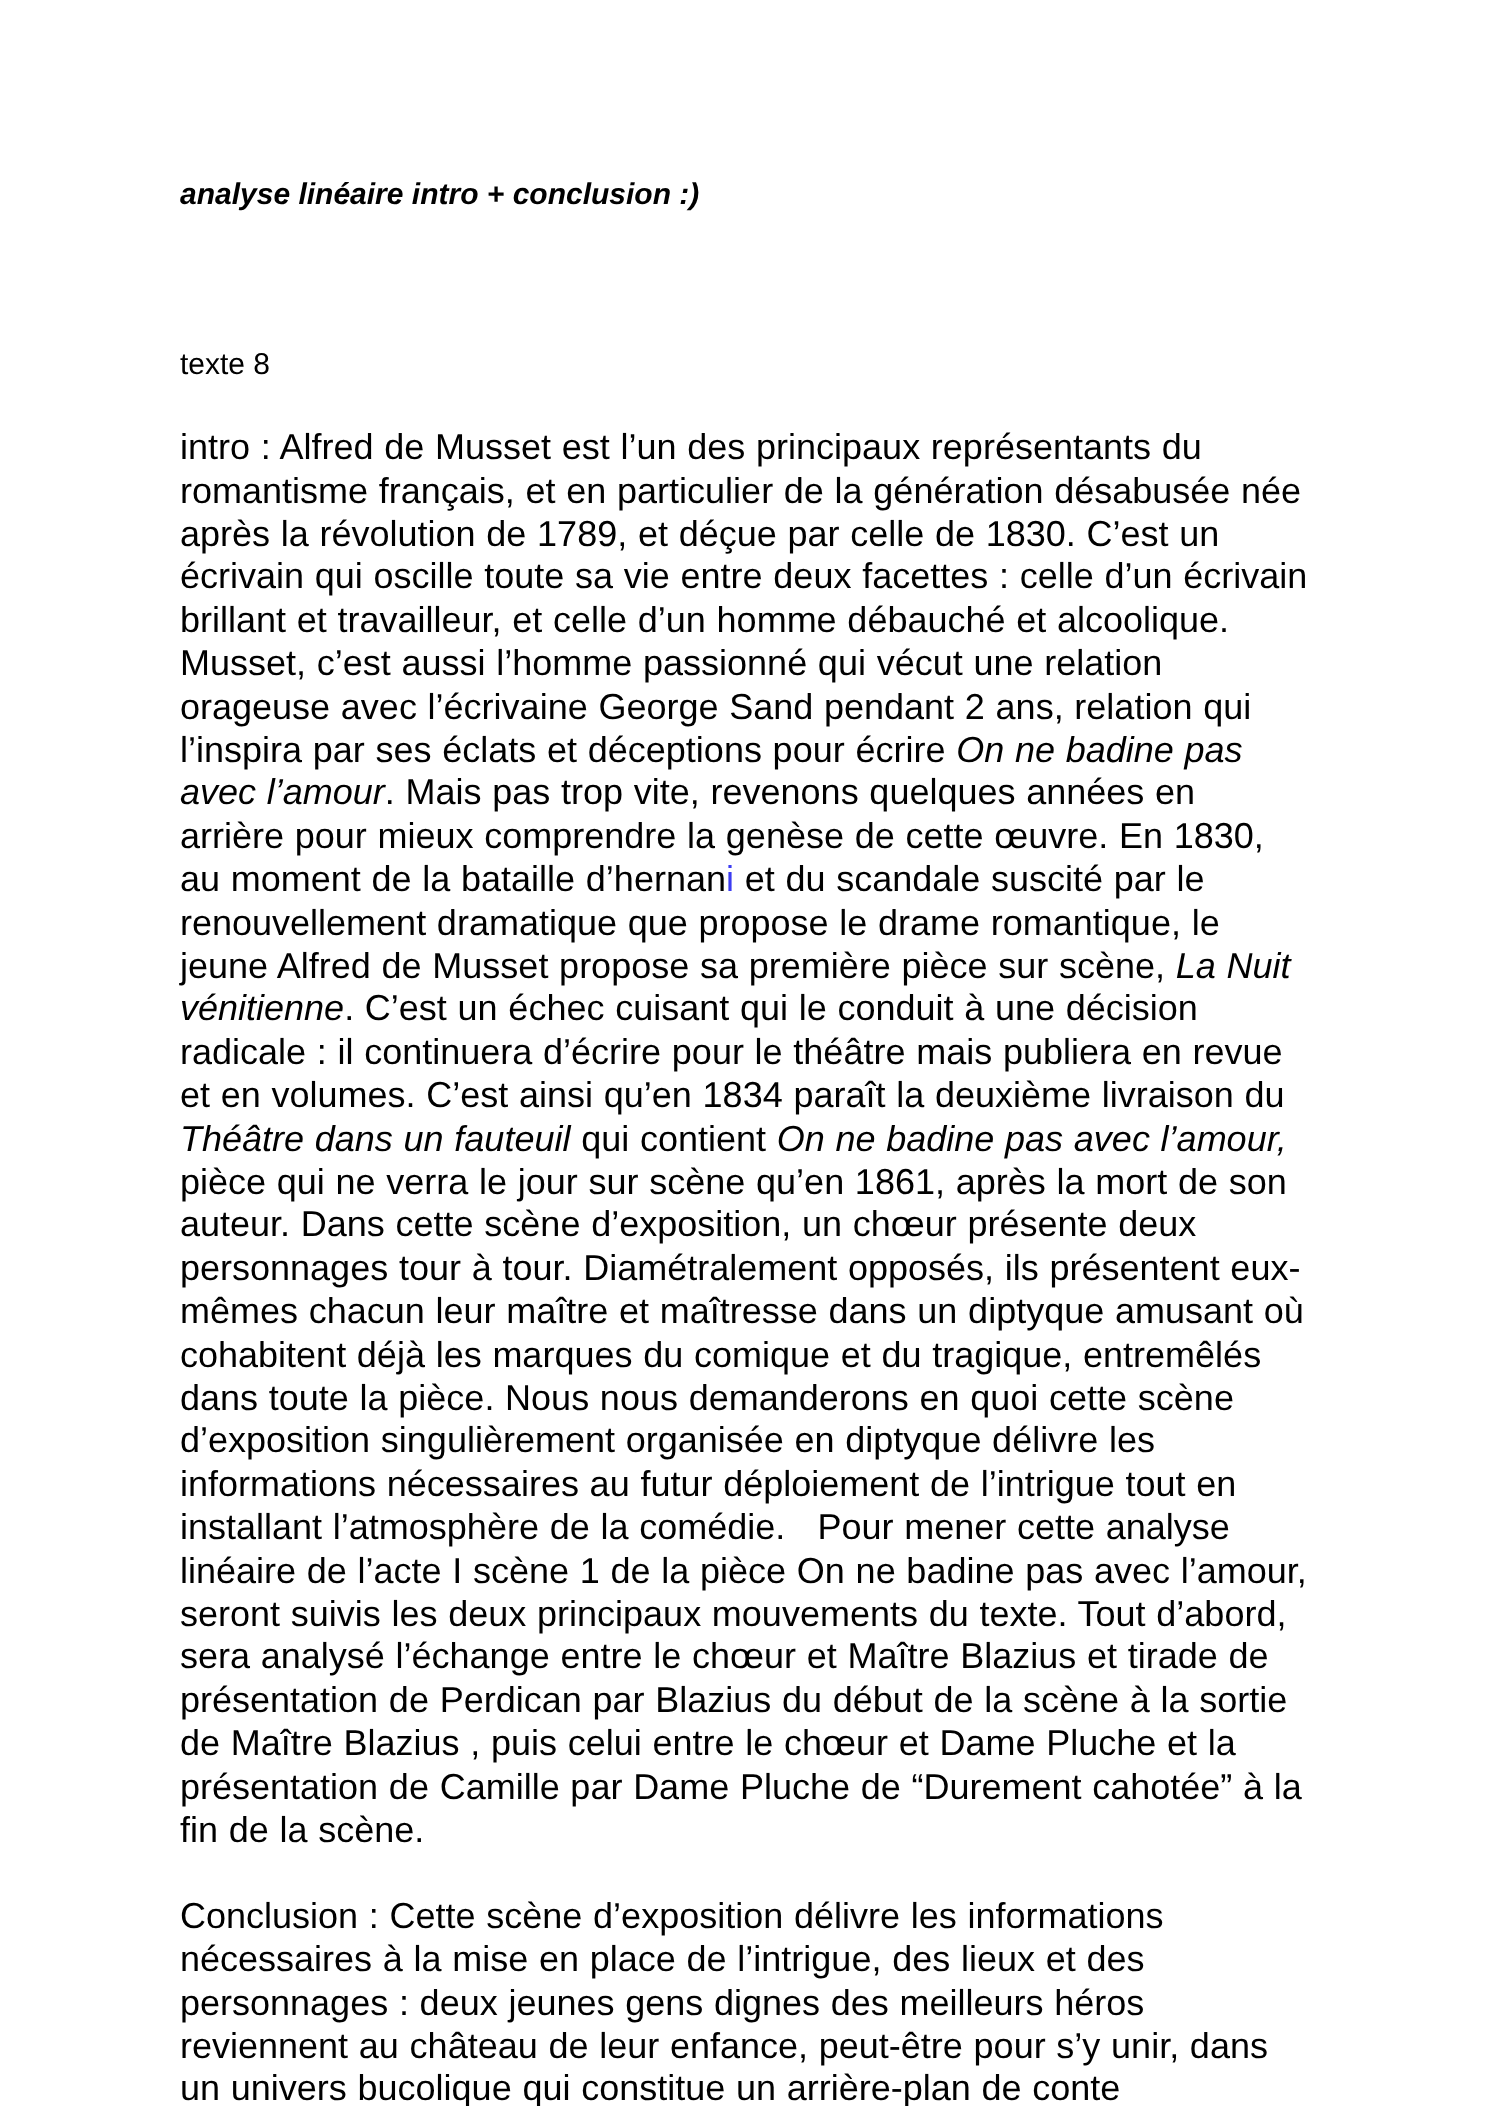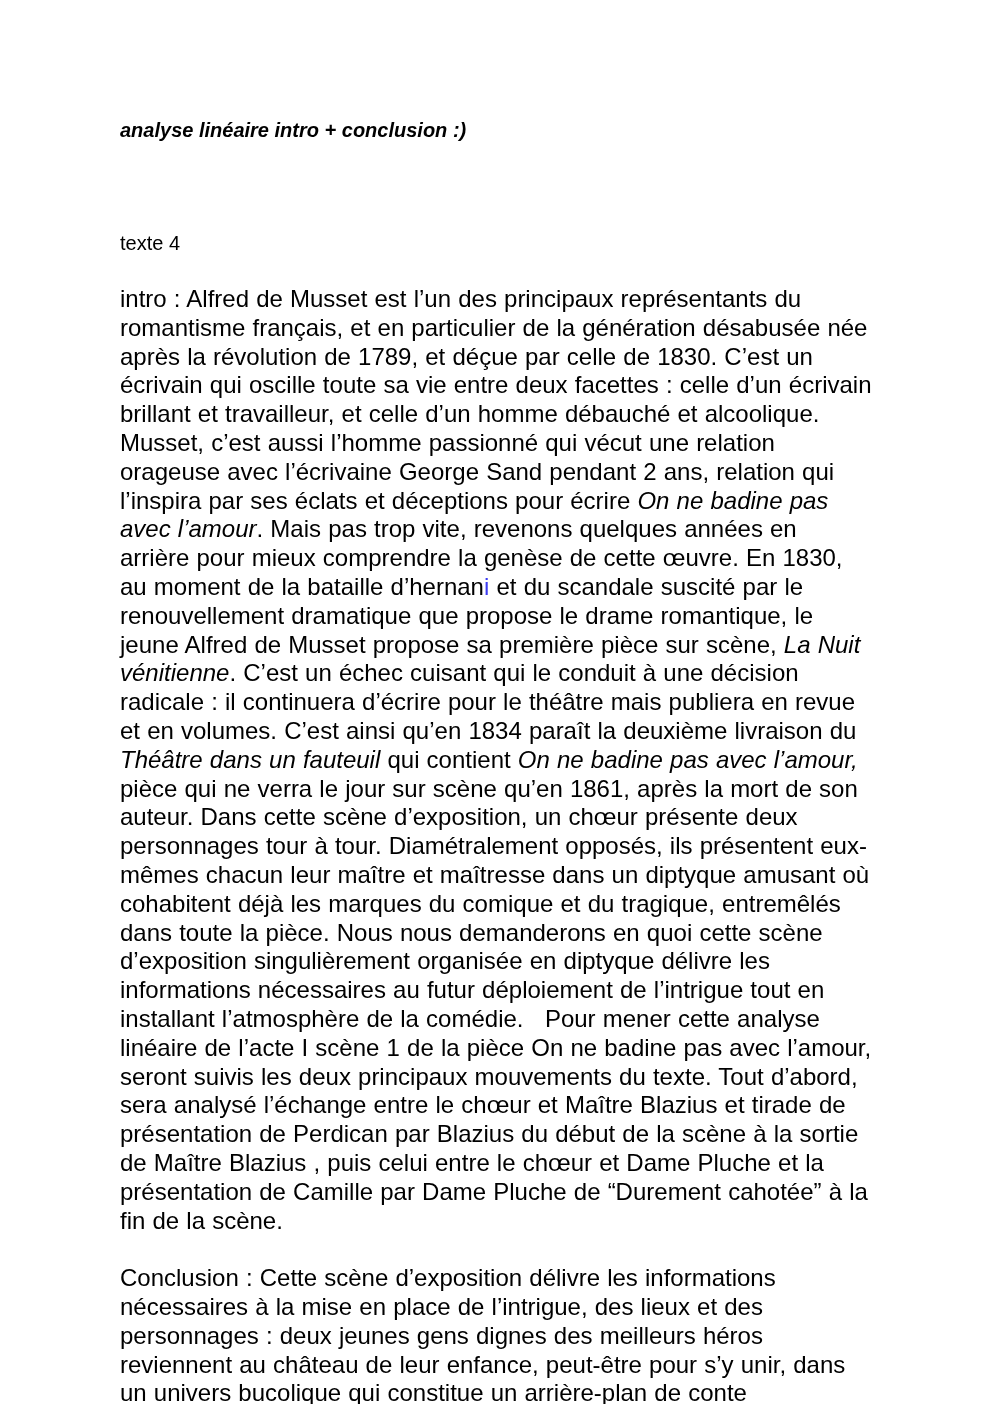--- a/index.html
+++ b/index.html
@@ -42,17 +42,17 @@
   .seg-normal { font-style: normal; }
   .seg-italic { font-style: italic; }
   .seg-blue   { font-style: normal; }
 </style>
 </head>
 <body>
 
 <div class="page">
   <div class="content">
     <h1 class="doc-title">analyse linéaire intro + conclusion :)</h1>
-    <p class="subtitle">texte 4</p>
+    <p class="subtitle">texte 8</p>
     <p class="para"><span class="seg-normal">intro : Alfred de Musset est l’un des principaux représentants du romantisme français, et en particulier de la génération désabusée née après la révolution de 1789, et déçue par celle de 1830. C’est un écrivain qui oscille toute sa vie entre deux facettes : celle d’un écrivain brillant et travailleur, et celle d’un homme débauché et alcoolique. Musset, c’est aussi l’homme passionné qui vécut une relation orageuse avec l’écrivaine George Sand pendant 2 ans, relation qui l’inspira par ses éclats et déceptions pour écrire </span><span class="seg-italic">On ne badine pas avec l’amour</span><span class="seg-normal">. Mais pas trop vite, revenons quelques années en arrière pour mieux comprendre la genèse de cette œuvre. En 1830, au moment de la bataille d’hernan</span><span class="seg-blue" style="color: rgb(60, 60, 242);">i</span><span class="seg-normal"> et du scandale suscité par le renouvellement dramatique que propose le drame romantique, le jeune Alfred de Musset propose sa première pièce sur scène, </span><span class="seg-italic">La Nuit vénitienne</span><span class="seg-normal">. C’est un échec cuisant qui le conduit à une décision radicale : il continuera d’écrire pour le théâtre mais publiera en revue et en volumes. C’est ainsi qu’en 1834 paraît la deuxième livraison du </span><span class="seg-italic">Théâtre dans un fauteuil</span><span class="seg-normal"> qui contient </span><span class="seg-italic">On ne badine pas avec l’amour,</span><span class="seg-normal"> pièce qui ne verra le jour sur scène qu’en 1861, après la mort de son auteur. Dans cette scène d’exposition, un chœur présente deux personnages tour à tour. Diamétralement opposés, ils présentent eux-mêmes chacun leur maître et maîtresse dans un diptyque amusant où cohabitent déjà les marques du comique et du tragique, entremêlés dans toute la pièce. Nous nous demanderons en quoi cette scène d’exposition singulièrement organisée en diptyque délivre les informations nécessaires au futur déploiement de l’intrigue tout en installant l’atmosphère de la comédie.   Pour mener cette analyse linéaire de l’acte I scène 1 de la pièce On ne badine pas avec l’amour, seront suivis les deux principaux mouvements du texte. Tout d’abord, sera analysé l’échange entre le chœur et Maître Blazius et tirade de présentation de Perdican par Blazius du début de la scène à la sortie de Maître Blazius , puis celui entre le chœur et Dame Pluche et la présentation de Camille par Dame Pluche de “Durement cahotée” à la fin de la scène.</span></p>
     <p class="para"><span class="seg-normal">Conclusion : Cette scène d’exposition délivre les informations nécessaires à la mise en place de l’intrigue, des lieux et des personnages : deux jeunes gens dignes des meilleurs héros reviennent au château de leur enfance, peut-être pour s’y unir, dans un univers bucolique qui constitue un arrière-plan de conte</span></p>
   </div>
 </div>
 
 </body></html>

